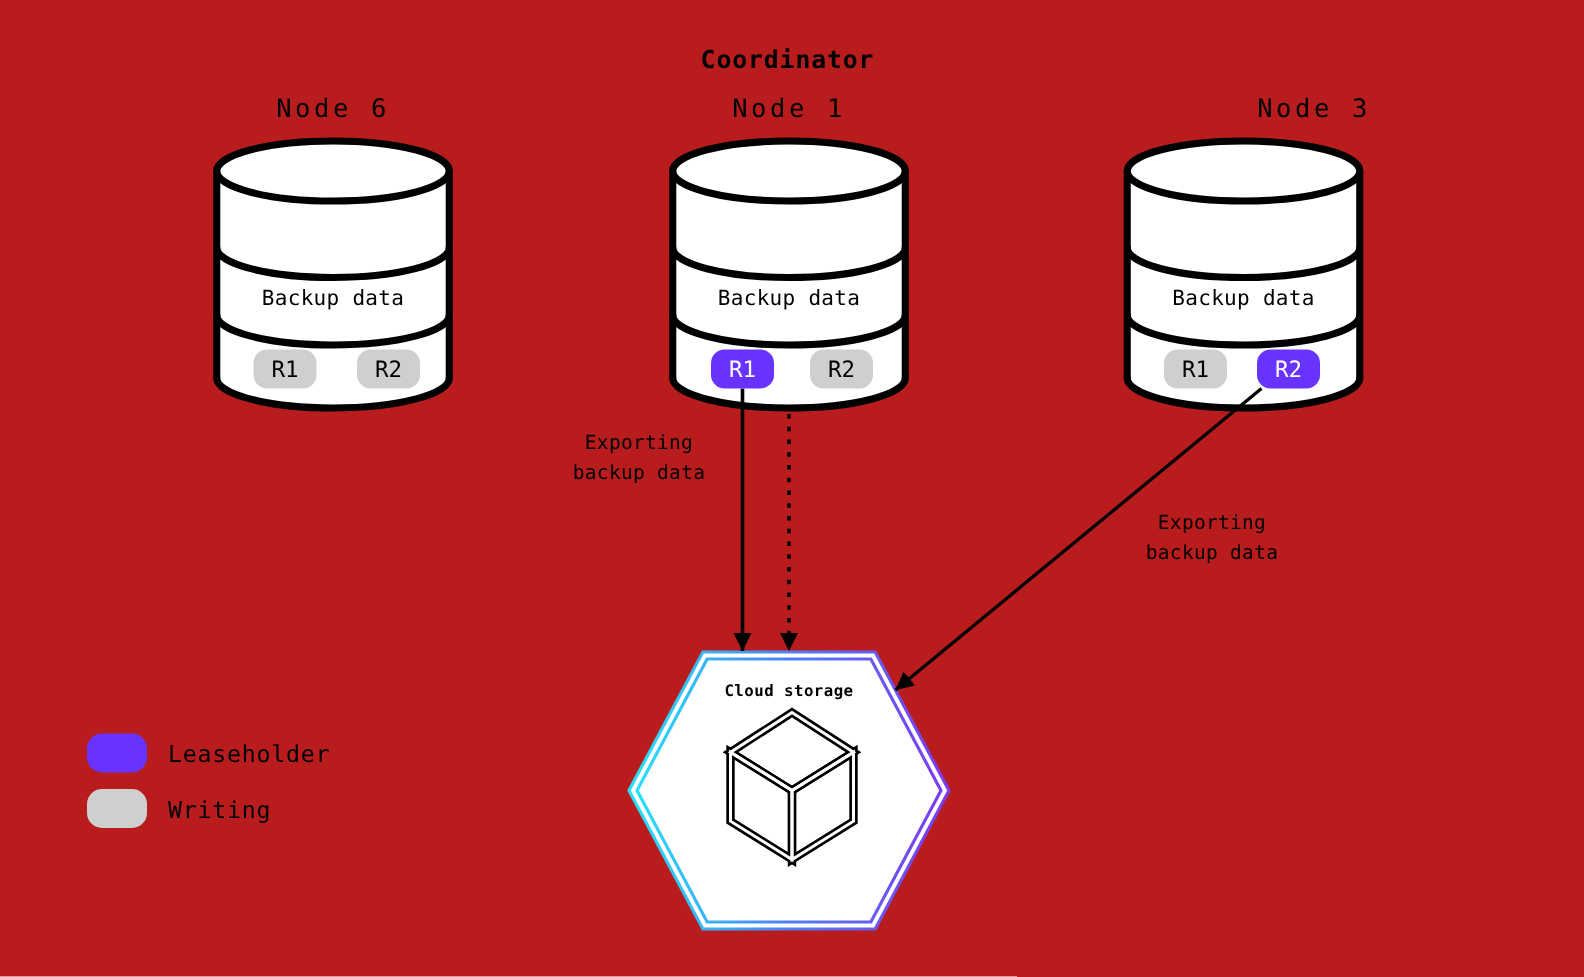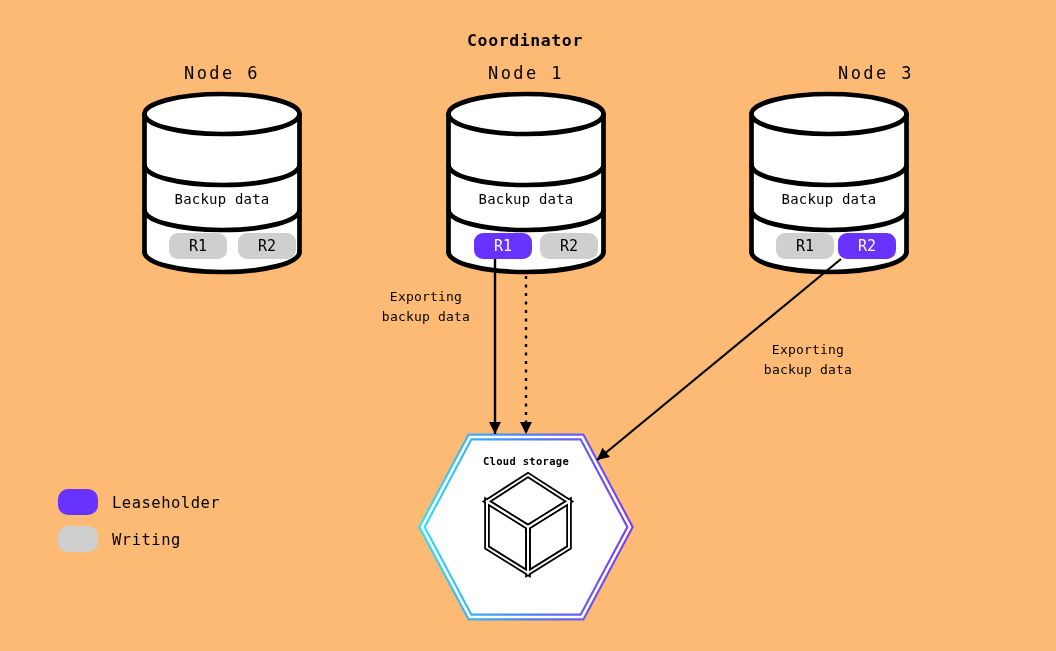--- a/index.html
+++ b/index.html
@@ -1,39 +1,39 @@
 <!DOCTYPE html>
 <html><head>
 <meta charset="utf-8">
 <style>
   html,body{margin:0;padding:0;background:#fff;}
   #canvas{
     position:relative;
     width:1056px;height:651px;
-    background:#fdba74;
+    background:#b91c1c;
     font-family:"DejaVu Sans Mono",monospace;
     color:#000;
     overflow:hidden;
   }
   #shapes{position:absolute;left:0;top:0;}
   .txt{
     position:absolute;
     transform:translate(-50%,-50%);
     white-space:nowrap;
     text-align:center;
     color:#000;
   }
   .title{font-size:16.5px;font-weight:bold;letter-spacing:0.6px;}
   .node-label{font-size:17px;letter-spacing:2.4px;}
   .backup-label{font-size:14px;letter-spacing:0.2px;}
   .flow-label{font-size:13px;line-height:19.5px;letter-spacing:0.2px;}
   .cloud-label{font-size:10.5px;font-weight:bold;letter-spacing:0.3px;}
   .badge{
     position:absolute;
-    width:58px;height:26px;
+    width:42px;height:26px;
     border-radius:9px;
     display:flex;align-items:center;justify-content:center;
     font-size:15px;
   }
   .badge.replica{background:#cfcfcf;color:#000;}
   .badge.leaseholder{background:#6933ff;color:#fff;}
   .swatch{
     position:absolute;left:58px;
     width:40px;height:26px;border-radius:10px;
   }

